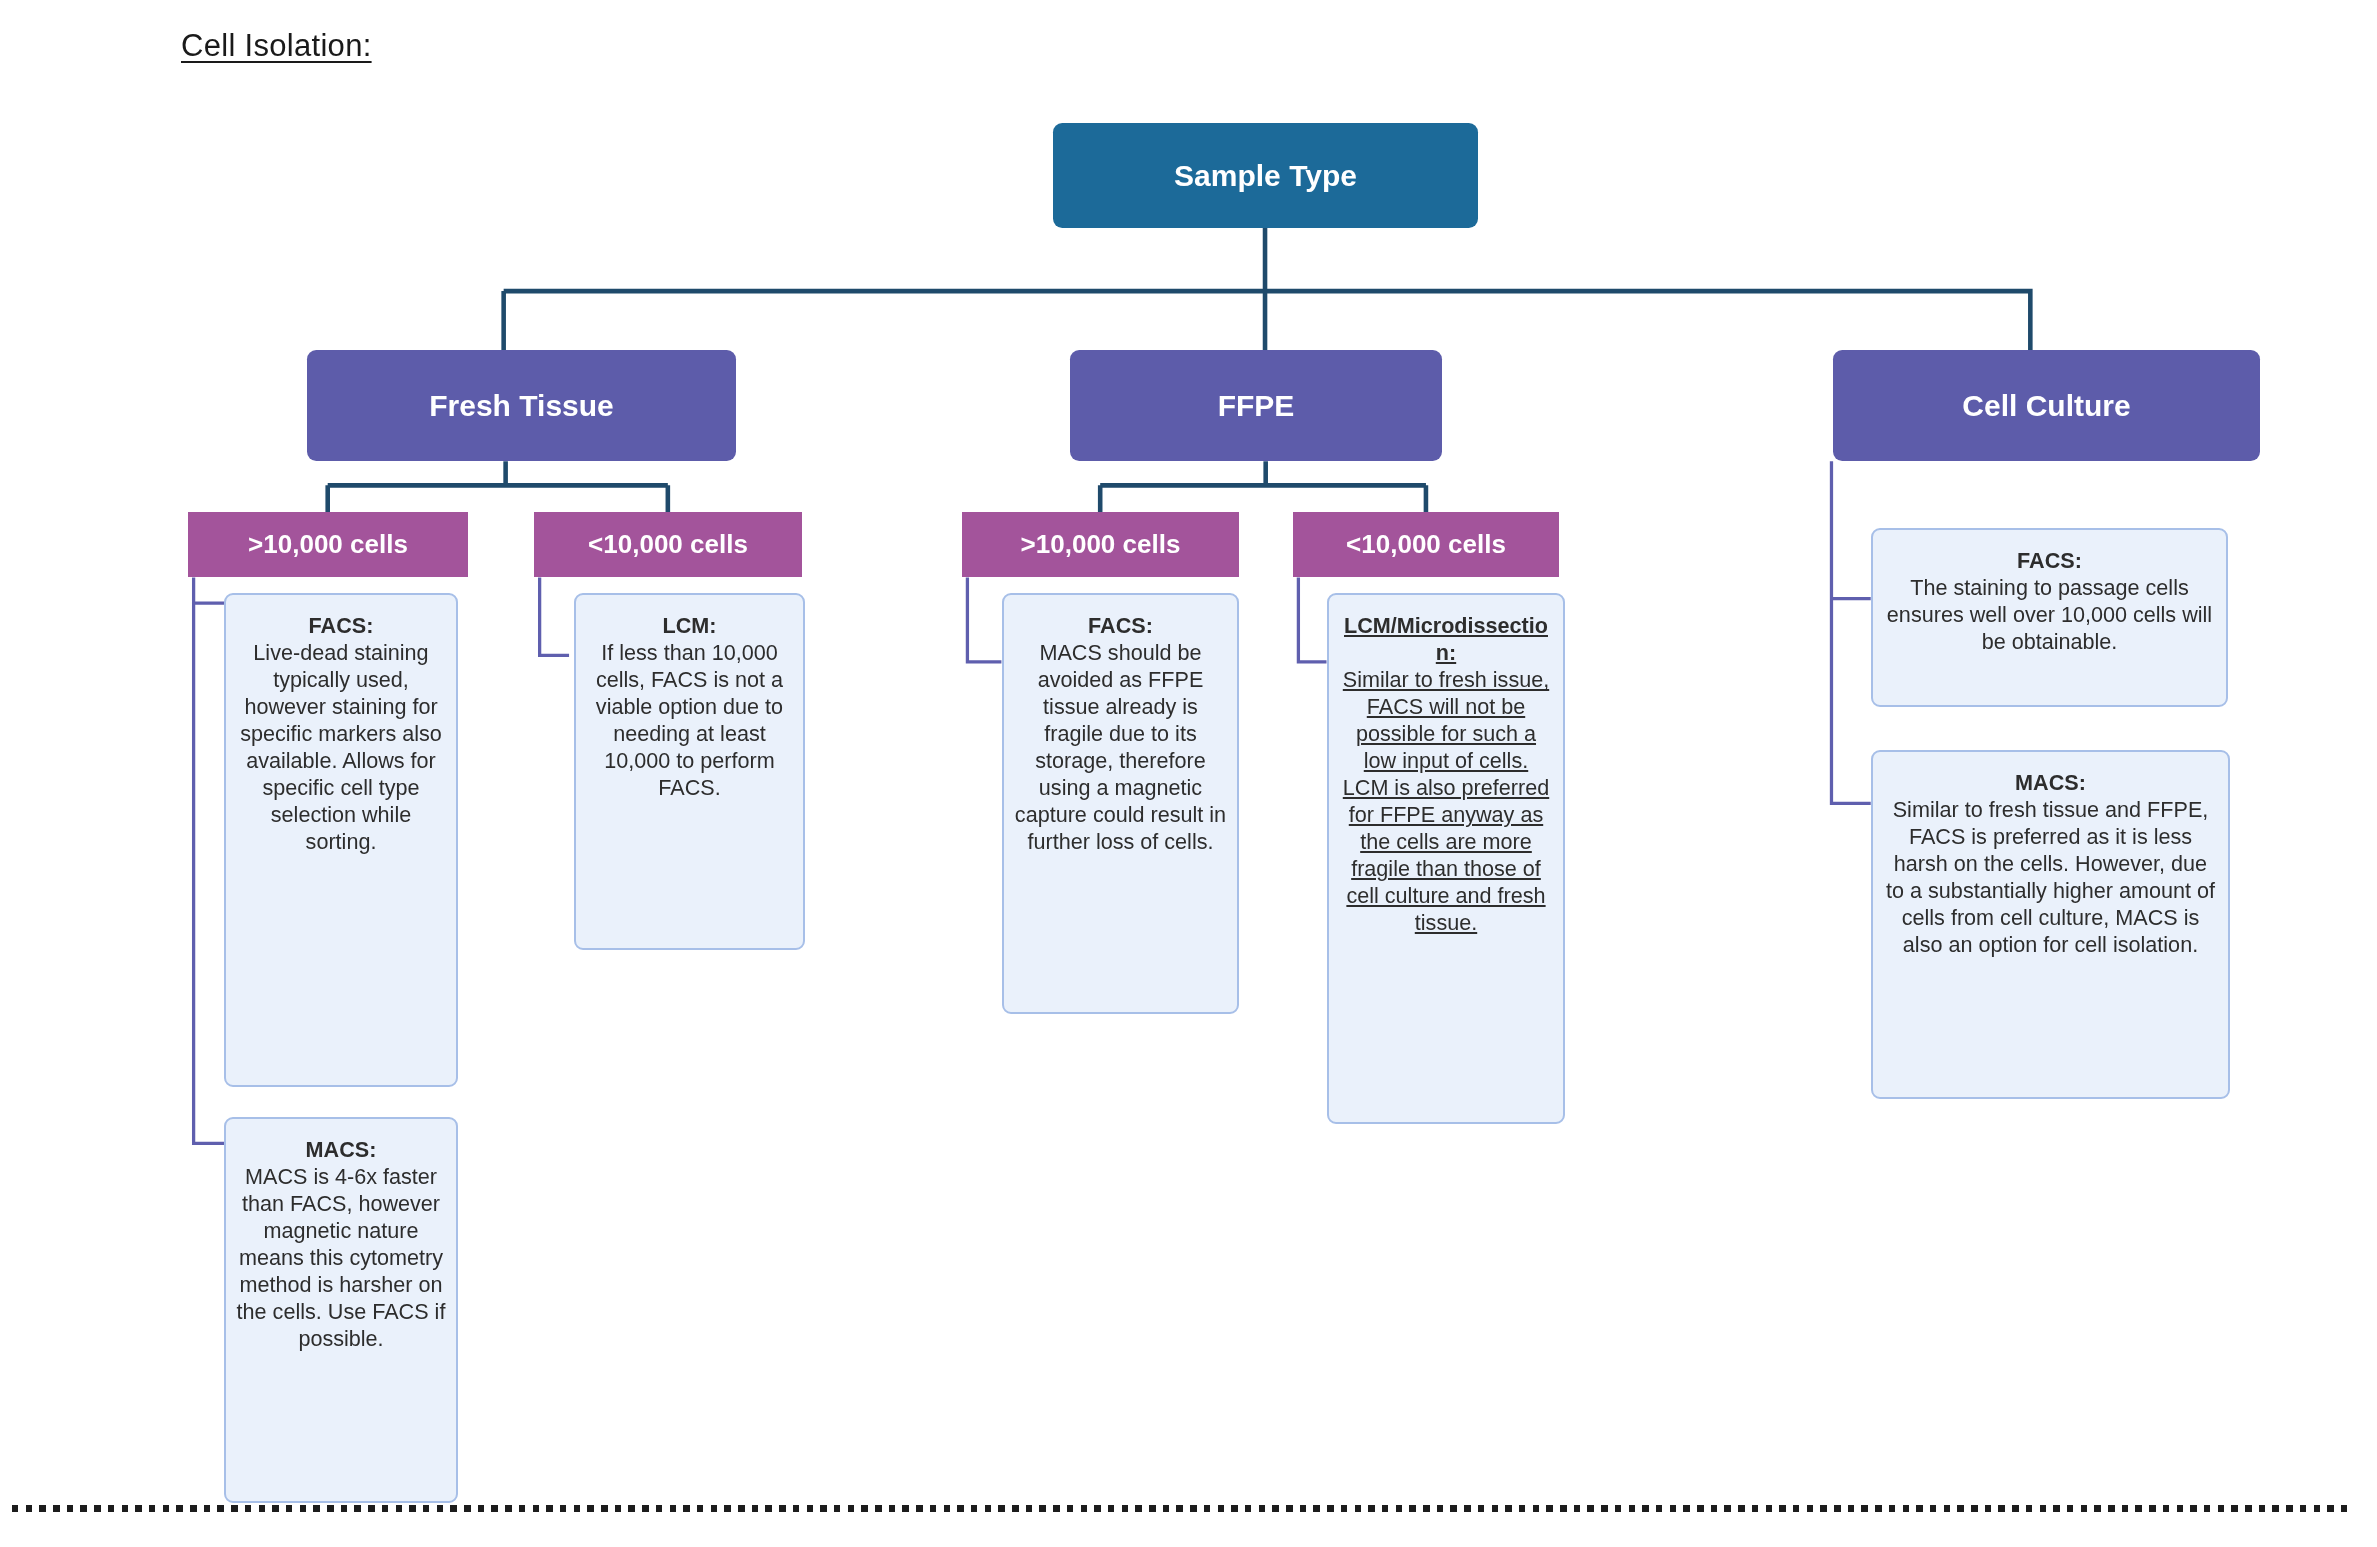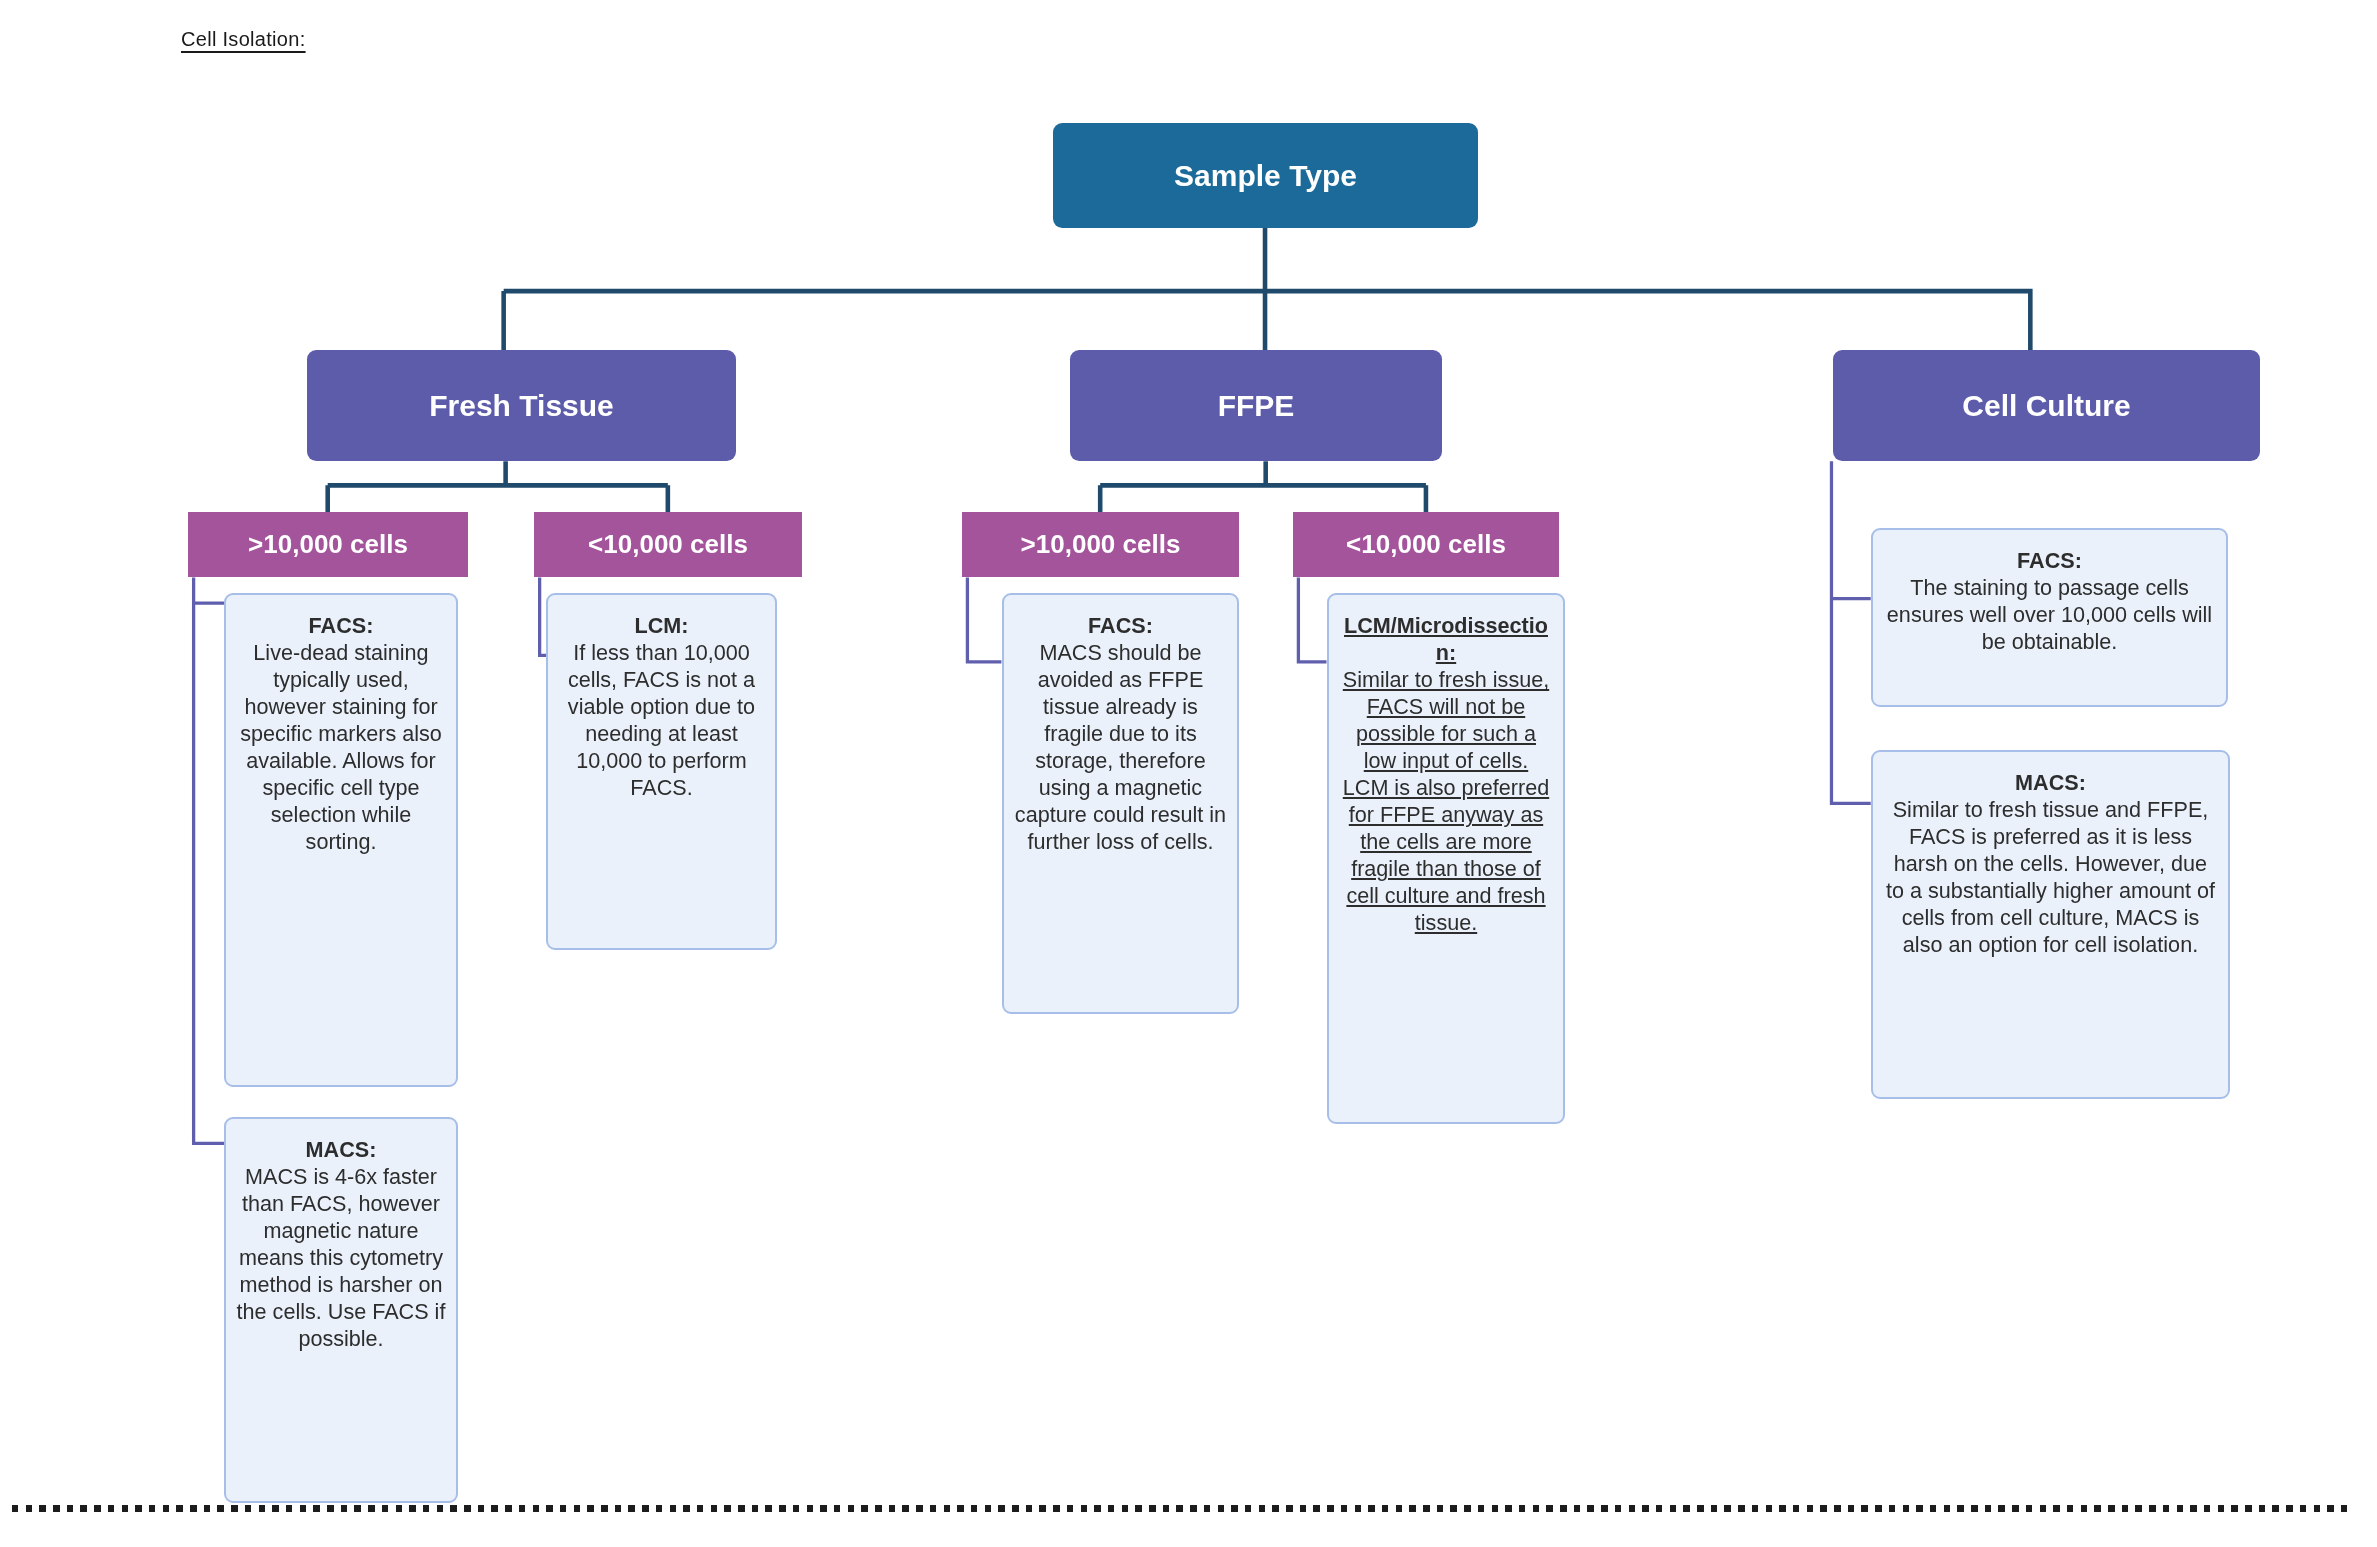--- a/index.html
+++ b/index.html
@@ -20,21 +20,21 @@
   .canvas{
     position:relative;
     width:2377px;
     height:1547px;
     background:#ffffff;
     overflow:hidden;
   }
   .page-title{
     position:absolute;
     left:181px; top:27.5px;
-    font-size:20px;
+    font-size:31px;
     color:var(--title-color);
     text-decoration:underline;
     text-decoration-thickness:2px;
     text-underline-offset:4.6px;
     letter-spacing:0.3px;
   }
   svg.connectors{
     position:absolute; left:0; top:0;
     width:2377px; height:1547px;
   }
@@ -125,21 +125,21 @@
   <div class="note" style="left:224px;top:593px;width:234px;height:494px;">
     <div class="note-heading">FACS:</div>
     <div class="note-body">Live-dead staining typically used, however staining for specific markers also available. Allows for specific cell type selection while sorting.</div>
   </div>
 
   <div class="note" style="left:224px;top:1117px;width:234px;height:386px;">
     <div class="note-heading">MACS:</div>
     <div class="note-body">MACS is 4-6x faster than FACS, however magnetic nature means this cytometry method is harsher on the cells. Use FACS if possible.</div>
   </div>
 
-  <div class="note" style="left:546px;top:593px;width:231px;height:357px;">
+  <div class="note" style="left:574px;top:593px;width:231px;height:357px;">
     <div class="note-heading">LCM:</div>
     <div class="note-body">If less than 10,000 cells, FACS is not a viable option due to needing at least 10,000 to perform FACS.</div>
   </div>
 
   <div class="note" style="left:1002px;top:593px;width:237px;height:421px;">
     <div class="note-heading">FACS:</div>
     <div class="note-body">MACS should be avoided as FFPE tissue already is fragile due to its storage, therefore using a magnetic capture could result in further loss of cells.</div>
   </div>
 
   <div class="note" style="left:1327px;top:593px;width:238px;height:531px;text-decoration:underline;">

